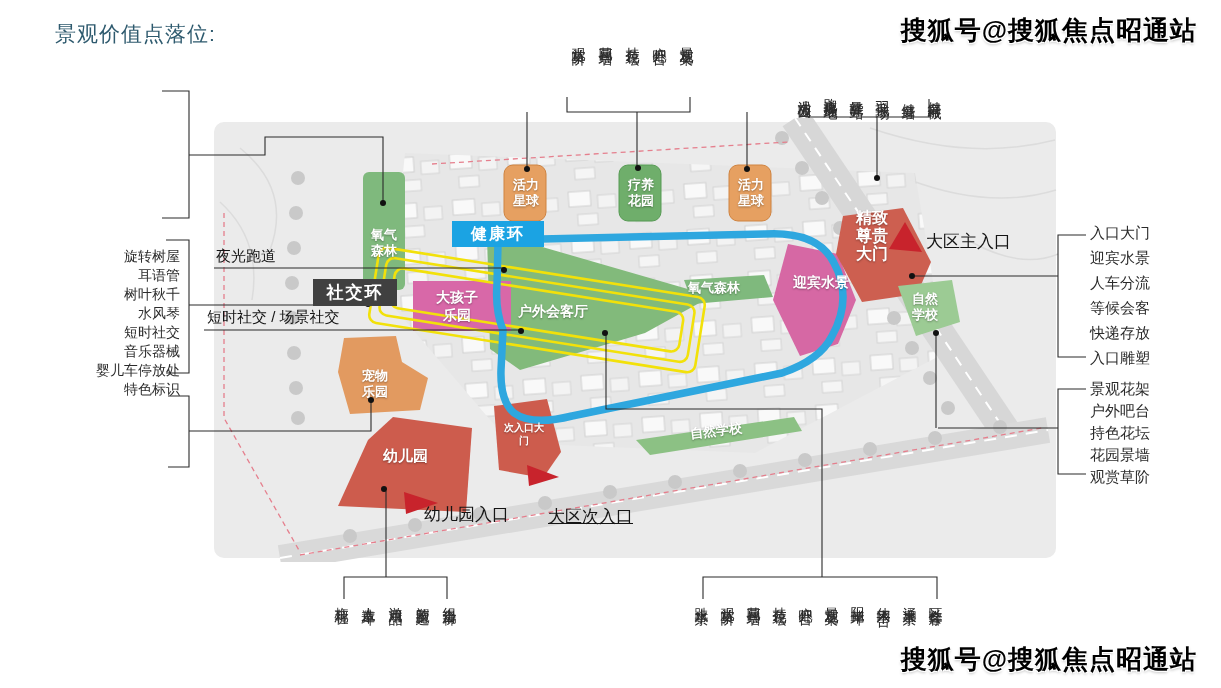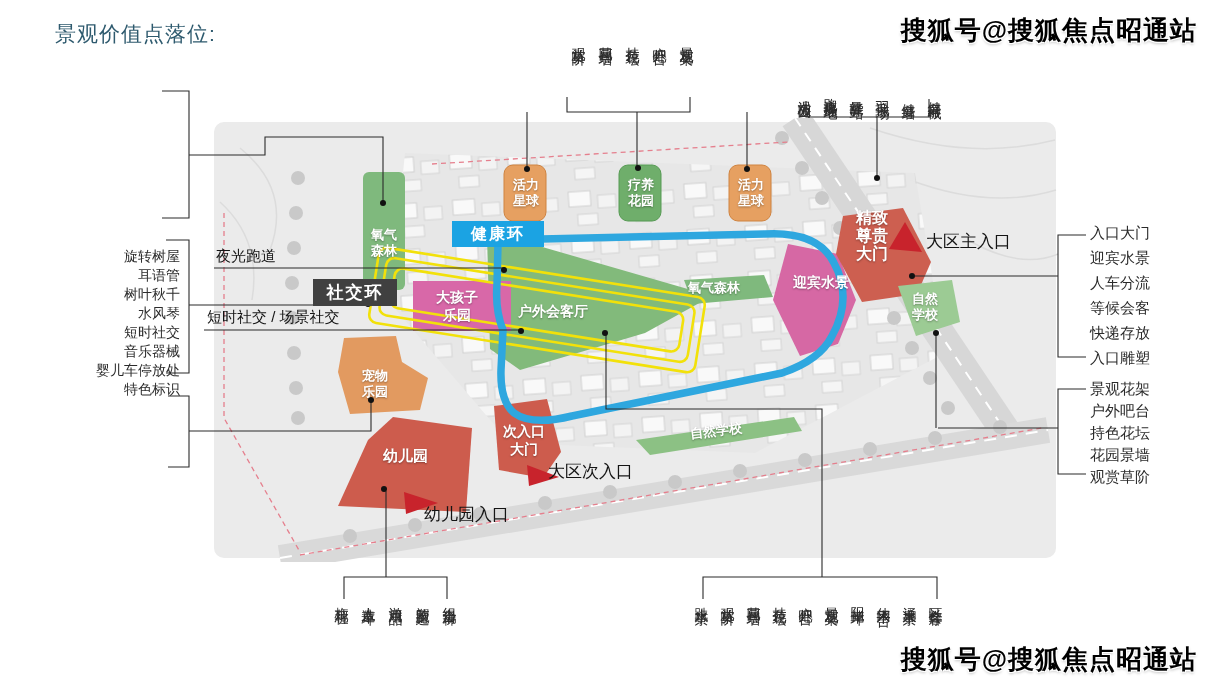--- a/index.html
+++ b/index.html
@@ -258,22 +258,22 @@
   <div class="zlabel" style="left:625px;top:177px;width:32px;font-size:13px;">疗养花园</div>
   <div class="zlabel" style="left:735px;top:177px;width:32px;font-size:13px;">活力星球</div>
   <div class="zlabel" style="left:432px;top:289px;width:50px;font-size:14px;">大孩子乐园</div>
   <div class="zlabel nowrap" style="left:518px;top:303px;font-size:14px;">户外会客厅</div>
   <div class="zlabel nowrap" style="left:688px;top:280px;font-size:13px;">氧气森林</div>
   <div class="zlabel nowrap" style="left:793px;top:274px;font-size:14px;">迎宾水景</div>
   <div class="zlabel" style="left:855px;top:209px;width:34px;font-size:16px;line-height:18px;">精致尊贵大门</div>
   <div class="zlabel" style="left:910px;top:291px;width:30px;font-size:13px;">自然学校</div>
   <div class="zlabel" style="left:360px;top:368px;width:30px;font-size:13px;">宠物乐园</div>
   <div class="zlabel nowrap" style="left:383px;top:447px;font-size:15px;">幼儿园</div>
-  <div class="zlabel" style="left:502px;top:423px;width:44px;font-size:14px;">次入口大门</div>
+  <div class="zlabel" style="left:502px;top:423px;width:44px;font-size:10px;font-family:Liberation Mono, monospace;">次入口大门</div>
   <div class="zlabel nowrap" style="left:690px;top:423px;font-size:13px;transform:rotate(-7deg);">自然学校</div>
 
   <div class="mapcall" style="left:216px;top:247px;font-size:15px;">夜光跑道</div>
   <div class="mapcall" style="left:207px;top:308px;font-size:15px;">短时社交 / 场景社交</div>
   <div class="mapcall" style="left:926px;top:230px;font-size:17px;font-family:Liberation Serif, serif;">大区主入口</div>
-  <div class="mapcall" style="left:548px;top:460px;font-size:17px;">大区次入口</div>
+  <div class="mapcall" style="left:548px;top:505px;font-size:17px;text-decoration:underline;">大区次入口</div>
   <div class="mapcall" style="left:424px;top:503px;font-size:17px;">幼儿园入口</div>
 
 </div>
 
 </body></html>

